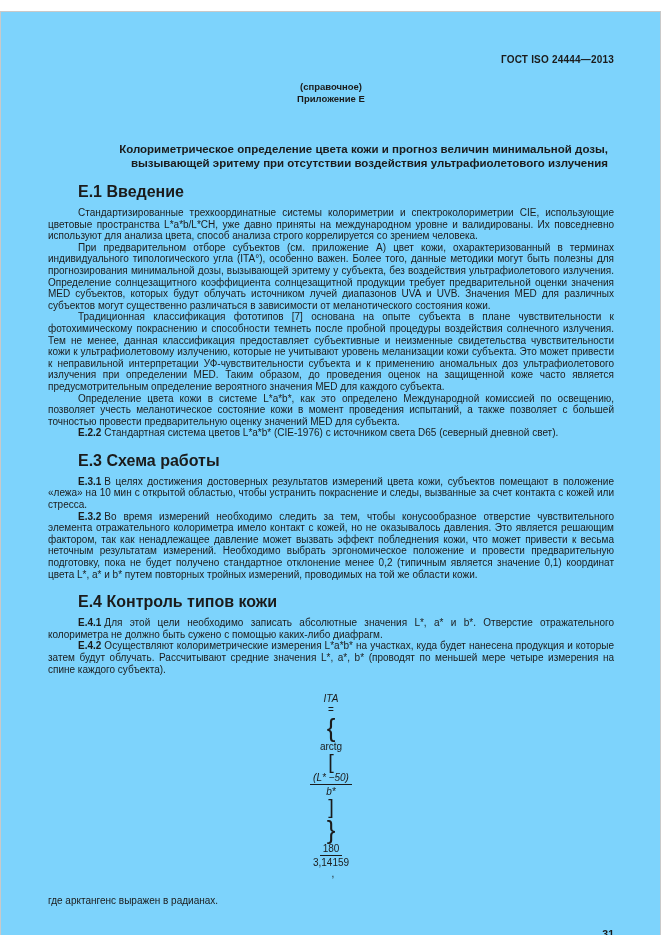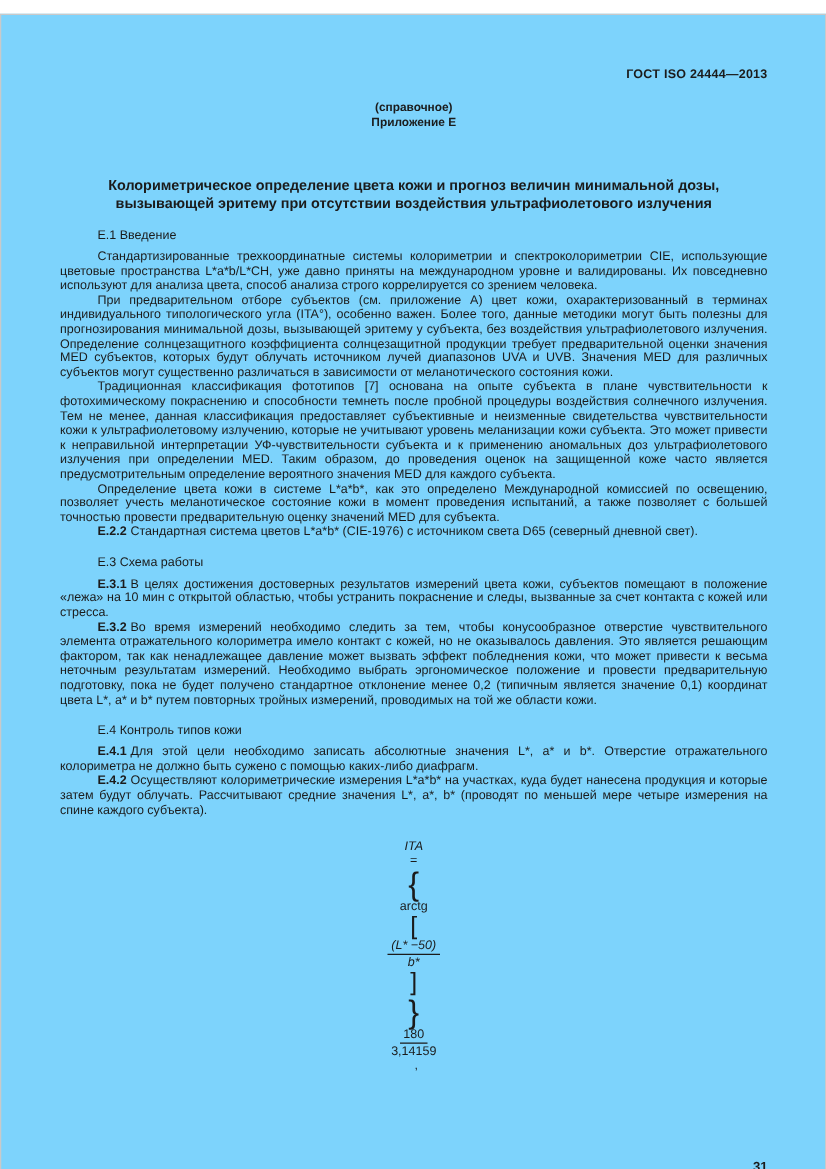--- a/index.html
+++ b/index.html
@@ -23,29 +23,29 @@
     letter-spacing: 0.2px;
   }
   .annex {
     text-align: center;
     font-weight: bold;
     font-size: 9.5px;
     line-height: 11.5px;
     margin-top: 16px;
   }
   .title {
-    text-align: center;
+    text-align: right;
     font-weight: bold;
     font-size: 11.5px;
     line-height: 14px;
     margin: 38px 6px 0 6px;
   }
   .sec-heading {
-    font-size: 10px;
-    font-weight: normal;
+    font-size: 16px;
+    font-weight: bold;
     margin: 13px 0 6px 0;
     text-indent: 30px;
   }
   .para {
     font-size: 10px;
     line-height: 11.6px;
     text-align: justify;
     text-indent: 30px;
     margin: 0;
   }
@@ -135,16 +135,17 @@
     </span>
     <span class="f-bracket">]</span>
     <span class="f-brace">}</span>
     <span class="frac">
       <span class="num">180</span>
       <span class="den">3,14159</span>
     </span>
     <span class="f-tail">,</span>
   </div>
 
+  <div class="footnote">где арктангенс выражен в радианах.</div>
 
   <div class="page-number">31</div>
 
 </div>
 
 </body></html>

